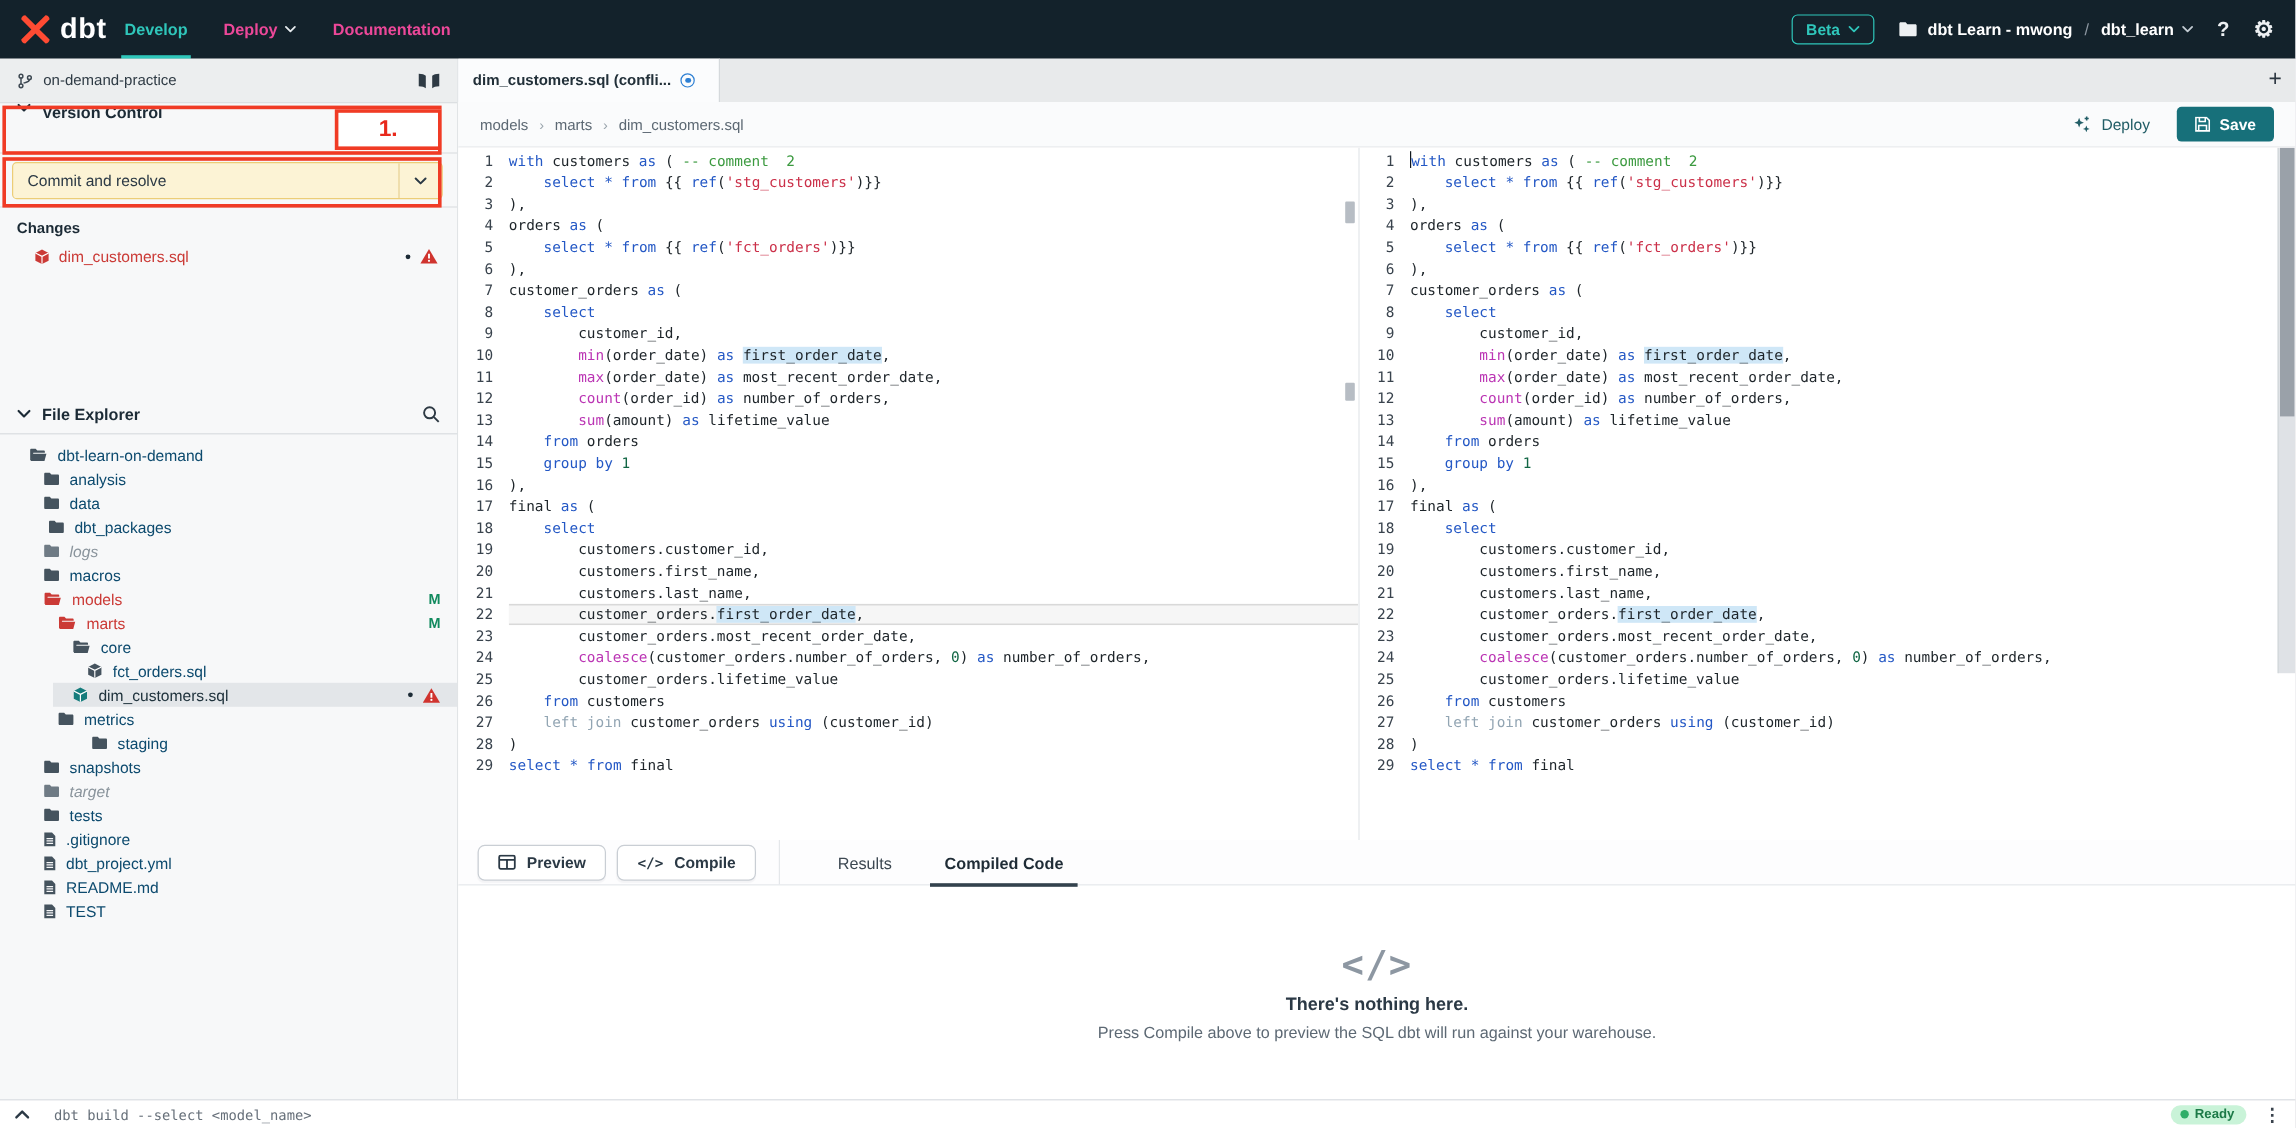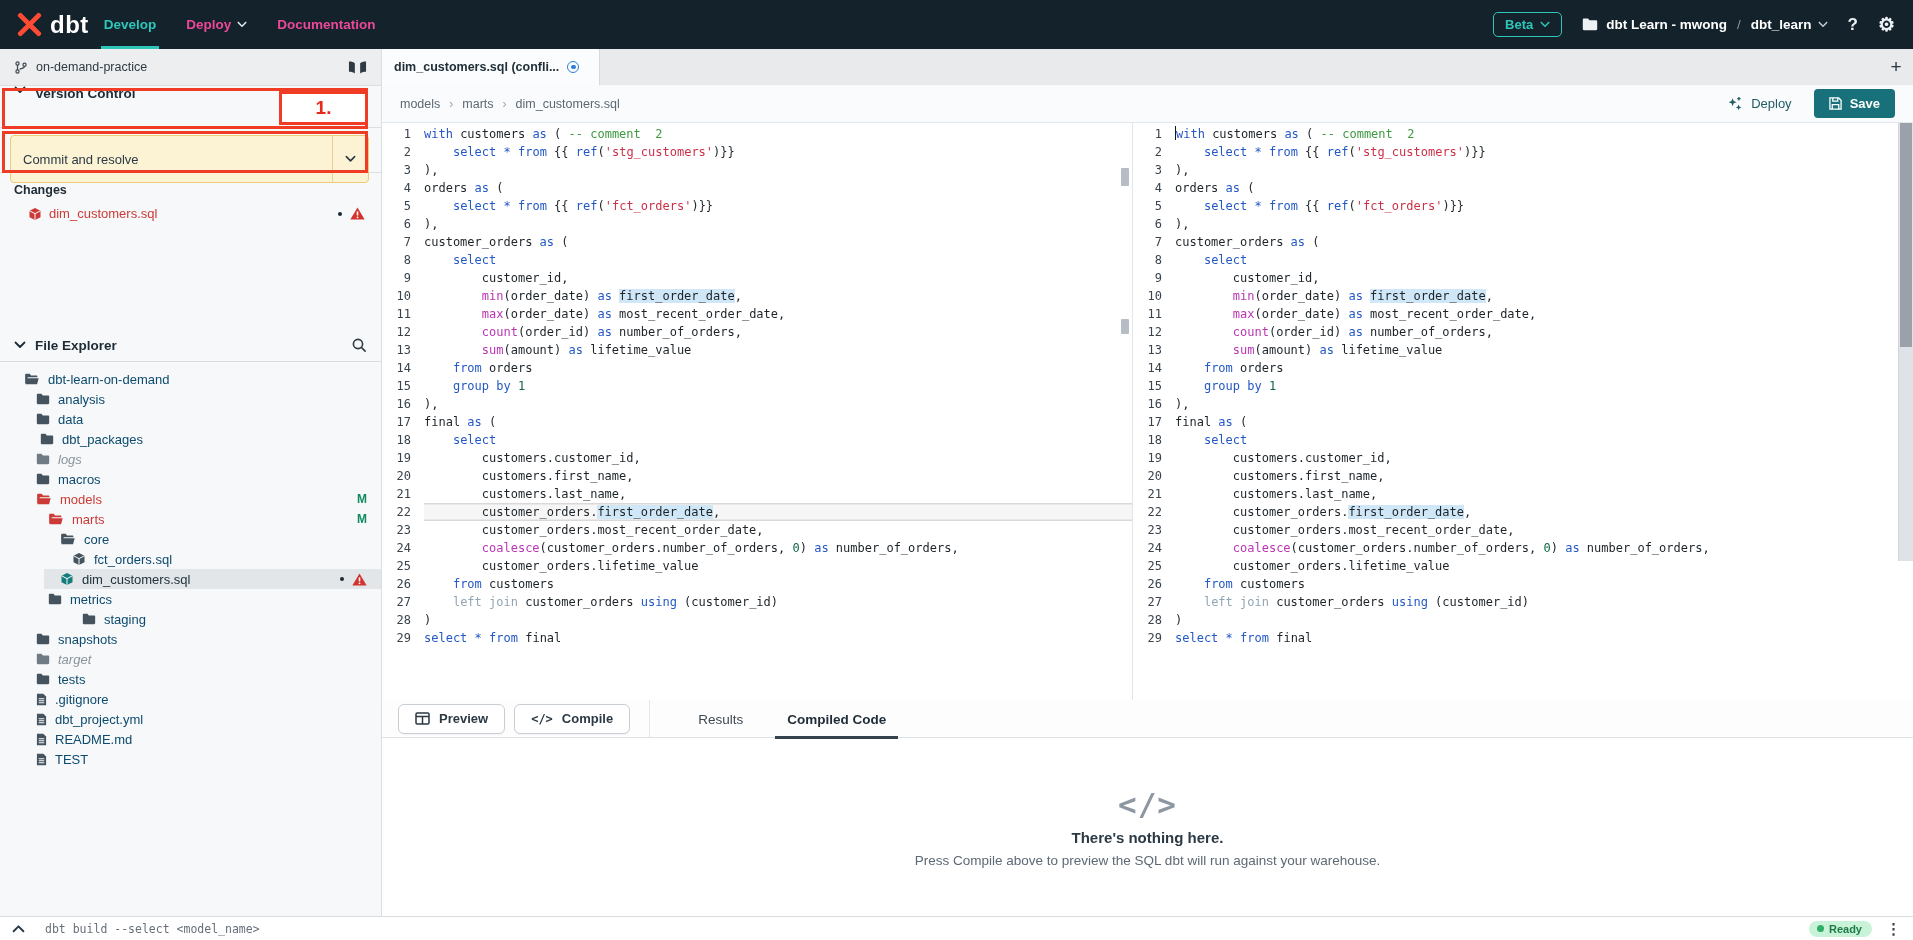--- a/index.html
+++ b/index.html
@@ -27,21 +27,21 @@
 
   
   .sidebar { position:absolute; top:49px; left:0; width:382px; bottom:24px; background:#f7f8f9; border-right:1px solid #dbdfe2; display:flex; flex-direction:column; }
   .main { position:absolute; top:49px; left:382px; right:0; bottom:24px; display:flex; flex-direction:column; background:#fff; }
 
   
   .branch-bar { height:37px; background:#eceeef; border-bottom:1px solid #dcdfe2; display:flex; align-items:center; padding:0 14px; gap:8px; color:#2e3a44; font-size:12.5px; }
   .branch-bar .book { margin-left:auto; color:#2e3a44; cursor:pointer; }
   .vc-header { height:42px; display:flex; align-items:flex-start; gap:9px; padding:0 14px; color:#1c2b36; font-size:13.5px; font-weight:bold; border-bottom:1px solid #dcdfe2; cursor:pointer; }
   .commit-area { height:45px; border-bottom:1px solid #dcdfe2; padding:7px 12px 0 10px; }
-  .commit-btn { display:flex; align-items:stretch; height:48px; background:#fcf3d5; border:1px solid #eccd77; border-radius:4px; overflow:hidden; cursor:pointer; }
+  .commit-btn { display:flex; align-items:stretch; height:31px; background:#fcf3d5; border:1px solid #eccd77; border-radius:4px; overflow:hidden; cursor:pointer; }
   .commit-btn .lbl { flex:1; display:flex; align-items:center; padding-left:12px; font-size:13px; color:#2b3945; }
   .commit-btn .drop { width:36px; display:flex; align-items:center; justify-content:center; border-left:1px solid #e7d194; color:#2b3945; }
   .changes-block { padding:10px 14px 0 14px; }
   .changes-title { font-size:12.5px; font-weight:bold; color:#1c2b36; }
   .changed-file { display:flex; align-items:center; gap:7px; margin:9px 0 0 14px; font-size:13px; color:#cb3a36; cursor:pointer; }
   .changed-file .marks { margin-left:auto; display:flex; align-items:center; gap:8px; padding-right:2px; }
   .dot-mark { width:4px; height:4px; border-radius:50%; background:#1c2b36; }
   .fe-spacer { height:108px; }
   .fe-header { height:33px; display:flex; align-items:center; gap:9px; padding:0 14px; font-size:13.5px; font-weight:bold; color:#1c2b36; border-bottom:1px solid #d9dde0; cursor:pointer; }
   .fe-header .search { margin-left:auto; color:#2e3a44; cursor:pointer; }
@@ -373,21 +373,21 @@
           </span>
         </div>
         <div class="tree-row" style="padding-left: 48px;">
           <span class="i icn">
             <svg width="14" height="12" viewBox="0 0 16 14">
               <path fill="currentColor" d="M.8 2.2C.8 1.5 1.3 1 2 1h4.2L7.8 2.8H14c.7 0 1.2.5 1.2 1.2v7.8c0 .7-.5 1.2-1.2 1.2H2c-.7 0-1.2-.5-1.2-1.2z"></path>
             </svg>
           </span>
           <span>metrics</span>
         </div>
-        <div class="tree-row" style="padding-left: 48px; margin-left: 34px;">
+        <div class="tree-row" style="padding-left: 76px;">
           <span class="i icn">
             <svg width="14" height="12" viewBox="0 0 16 14">
               <path fill="currentColor" d="M.8 2.2C.8 1.5 1.3 1 2 1h4.2L7.8 2.8H14c.7 0 1.2.5 1.2 1.2v7.8c0 .7-.5 1.2-1.2 1.2H2c-.7 0-1.2-.5-1.2-1.2z"></path>
             </svg>
           </span>
           <span>staging</span>
         </div>
         <div class="tree-row" style="padding-left: 36px;">
           <span class="i icn">
             <svg width="14" height="12" viewBox="0 0 16 14">

